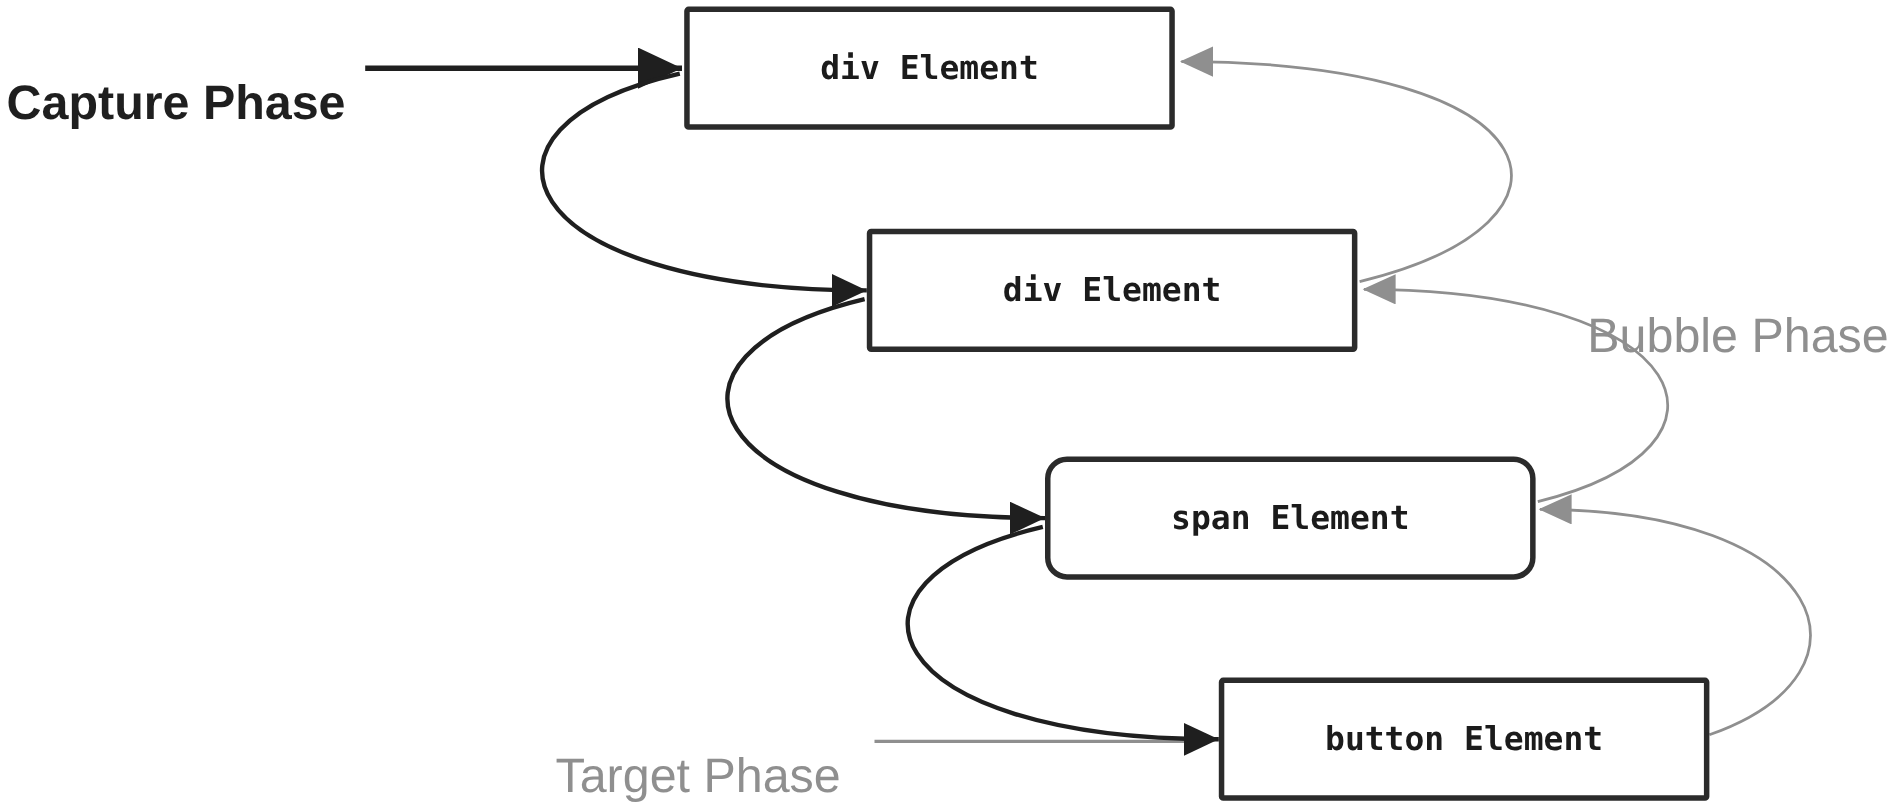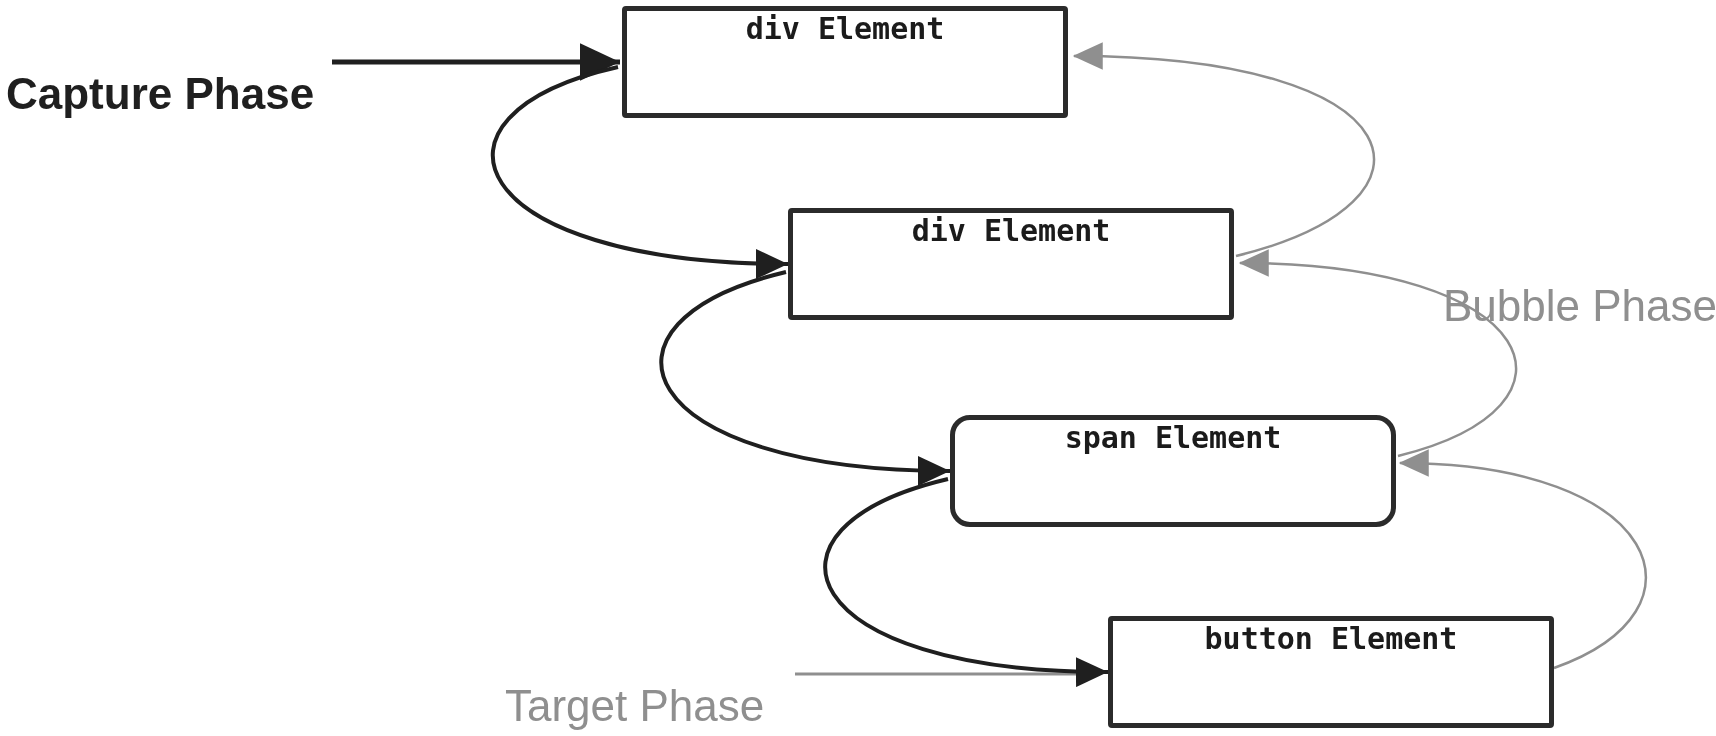--- a/index.html
+++ b/index.html
@@ -18,21 +18,21 @@
     font-family:"Liberation Sans", sans-serif;
   }
   .arrows{position:absolute;left:0;top:0;width:1716px;height:736px;display:block;}
   .node{
     position:absolute;
     width:446px;height:112px;
     box-sizing:border-box;
     border:5px solid var(--box-border);
     border-radius:4px;
     background:#ffffff;
-    display:flex;justify-content:center;
+    display:flex;align-items:center;justify-content:center;
   }
   .node span{
     font-family:"DejaVu Sans Mono", monospace;
     font-weight:bold;
     font-size:30px;
     color:var(--box-text);
     white-space:nowrap;
   }
   .n1{left:622px;top:6px;}
   .n2{left:788px;top:208px;}

